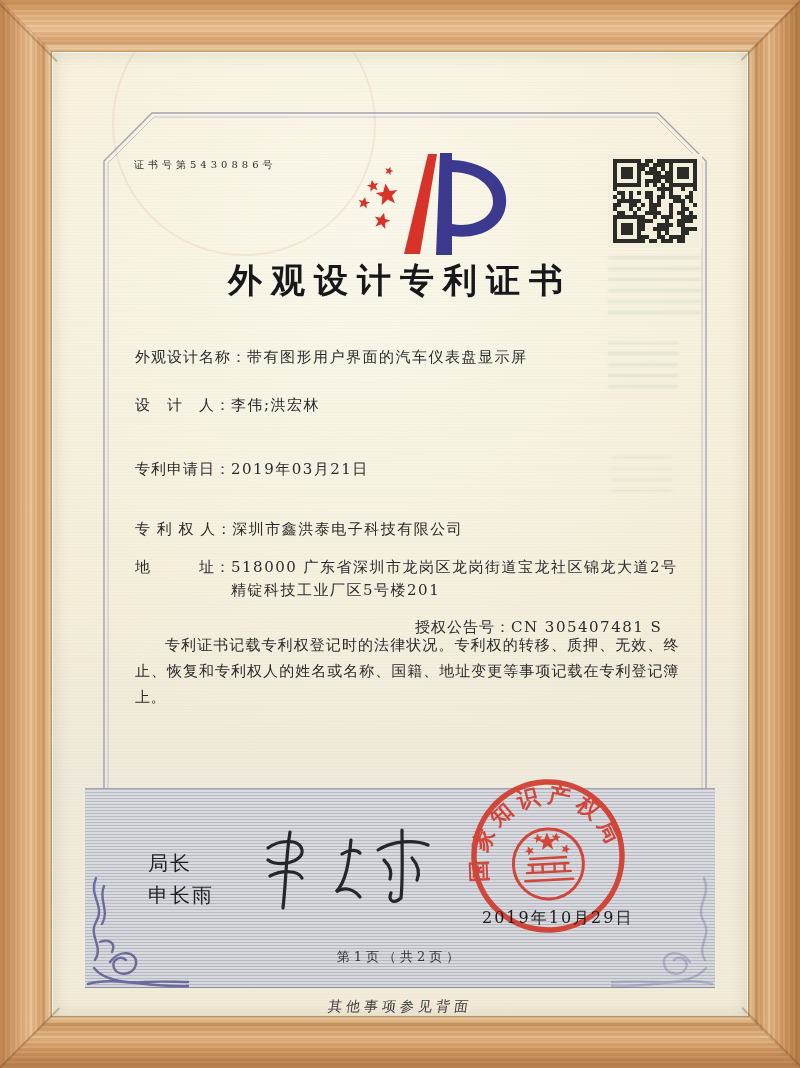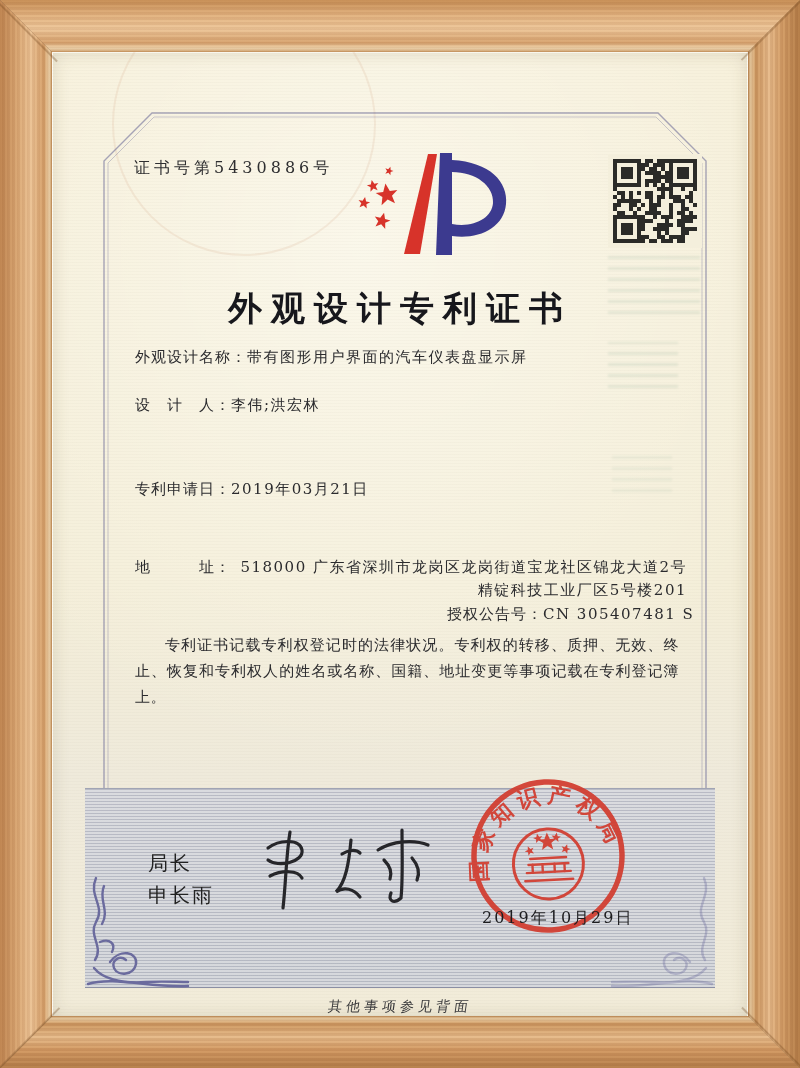--- a/index.html
+++ b/index.html
@@ -47,34 +47,34 @@
     border:2px solid rgba(205,150,110,.14);}
 
   
   .border-svg{position:absolute;left:0;top:0;pointer-events:none;}
 
   
   .ghost{position:absolute;filter:blur(1.2px);pointer-events:none;
     background:repeating-linear-gradient(0deg,rgba(120,160,135,.14) 0 3px,transparent 3px 11px);}
 
   
-  .cert-no{position:absolute;left:82px;top:106px;font-size:16px;letter-spacing:4px;color:#2e2e30;}
+  .cert-no{position:absolute;left:82px;top:106px;font-size:10px;letter-spacing:4px;color:#2e2e30;}
   .logo{position:absolute;left:288px;top:96px;}
   .qr{position:absolute;left:556px;top:102px;width:94px;height:94px;background:#f4efdc;}
   .cert-title{position:absolute;left:0;top:206px;width:100%;text-align:center;
-    font-size:34px;font-weight:600;letter-spacing:9px;color:#17171c;margin-top:28px;}
+    font-size:34px;font-weight:600;letter-spacing:9px;color:#17171c;}
 
   
   .row{position:absolute;left:83px;font-size:15px;color:#2b2b2e;letter-spacing:1px;line-height:23px;}
   .row .lbl{white-space:pre;}
   .row .val{letter-spacing:1.5px;}
-  .row .val-block{display:inline-block;width:456px;vertical-align:top;text-align:right;}
-  .r1{top:294px;} .r2{top:342px;} .r3{top:384px;} .r4{top:426px;} .r5{top:466px;} .r6{top:504px;}
+  .row .val-block{display:inline-block;width:456px;vertical-align:top;}
+  .r1{top:294px;} .r2{top:342px;} .r3{top:384px;} .r4{top:406px;} .r5{top:466px;} .r6{top:504px;}
   .r7{top:551px;width:600px;}
-  .r7 .pair2{position:absolute;left:280px;top:0;margin-left:32px;}
+  .r7 .pair2{position:absolute;left:280px;top:13px;}
 
   
   .body-text{position:absolute;left:83px;top:580px;width:544px;font-size:15px;color:#2b2b2e;
     line-height:26px;letter-spacing:.5px;text-align:justify;}
   .body-text p{margin:0;text-indent:2em;}
   .body-text p + p{margin-top:6px;}
 
   
   .band{position:absolute;left:33px;top:736px;width:630px;height:198px;
     background:linear-gradient(180deg,#dadbdf 0%,#d6d8dc 100%),
@@ -307,20 +307,23 @@
 
     <div class="row r1">
       <span class="lbl">外观设计名称：</span><span class="val">带有图形用户界面的汽车仪表盘显示屏</span>
     </div>
     <div class="row r2">
       <span class="lbl">设　计　人：</span><span class="val">李伟;洪宏林</span>
     </div>
     <div class="row r4">
       <span class="lbl">专利申请日：</span><span class="val">2019年03月21日</span>
     </div>
+    <div class="row r5">
+      <span class="lbl">专 利 权 人：</span><span class="val">深圳市鑫洪泰电子科技有限公司</span>
+    </div>
     <div class="row r6">
       <span class="lbl">地　　　址：</span><span class="val val-block">518000 广东省深圳市龙岗区龙岗街道宝龙社区锦龙大道2号精锭科技工业厂区5号楼201</span>
     </div>
     <div class="row r7">
       <span class="pair2"><span class="lbl">授权公告号：</span><span class="val">CN 305407481 S</span></span>
     </div>
 
     <div class="body-text">
       <p>专利证书记载专利权登记时的法律状况。专利权的转移、质押、无效、终止、恢复和专利权人的姓名或名称、国籍、地址变更等事项记载在专利登记簿上。</p>
     </div>
@@ -381,20 +384,21 @@
       <g fill="none" stroke="#d23b2e" stroke-width="2.4" stroke-linecap="round">
         <path d="M68,96 L108,96"></path>
         <path d="M66,104 L110,104"></path>
         <path d="M64,112 L112,112"></path>
         <path d="M72,96 L72,104 M82,96 L82,104 M94,96 L94,104 M104,96 L104,104"></path>
         <path d="M70,90 L106,90"></path>
       </g>
     </svg>
     <div class="seal-date">2019年10月29日</div>
 
+    <div class="page-no">第1页（共2页）</div>
     <div class="footer-note">其他事项参见背面</div>
   </div>
 
   <div class="wood wood-top"></div>
   <div class="wood wood-bottom"></div>
   <div class="wood wood-left"></div>
   <div class="wood wood-right"></div>
   <div class="mitre m-tl"></div>
   <div class="mitre m-tr"></div>
   <div class="mitre m-bl"></div>

